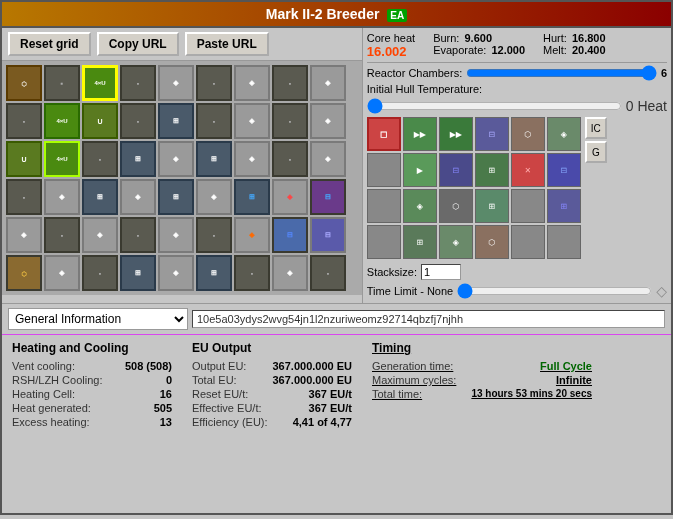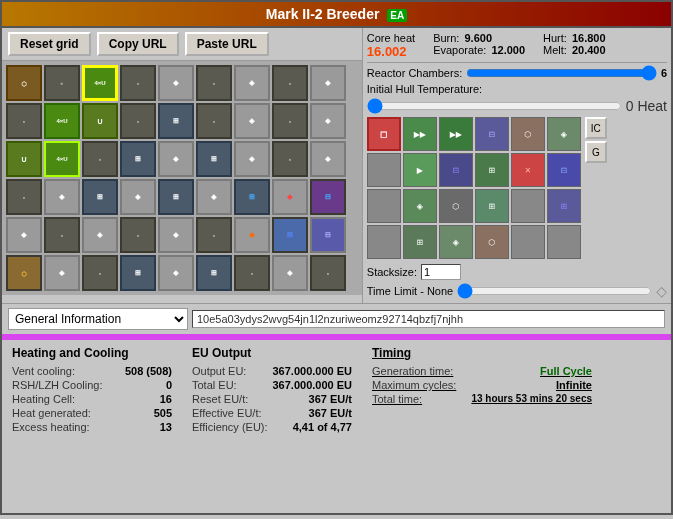--- a/index.html
+++ b/index.html
@@ -237,21 +237,21 @@
       display: flex;
       flex-direction: column;
       flex: 1;
     }
 
     .dropdown-row {
       display: flex;
       align-items: center;
       padding: 4px 6px;
       gap: 4px;
-      border-bottom: 6px solid #d946ef;
+      border-bottom: 1px solid #d946ef;
     }
 
     .info-dropdown {
       width: 180px;
       font-size: 12px;
       background: #fff;
       border: 1px solid #999;
       padding: 2px;
     }
 

